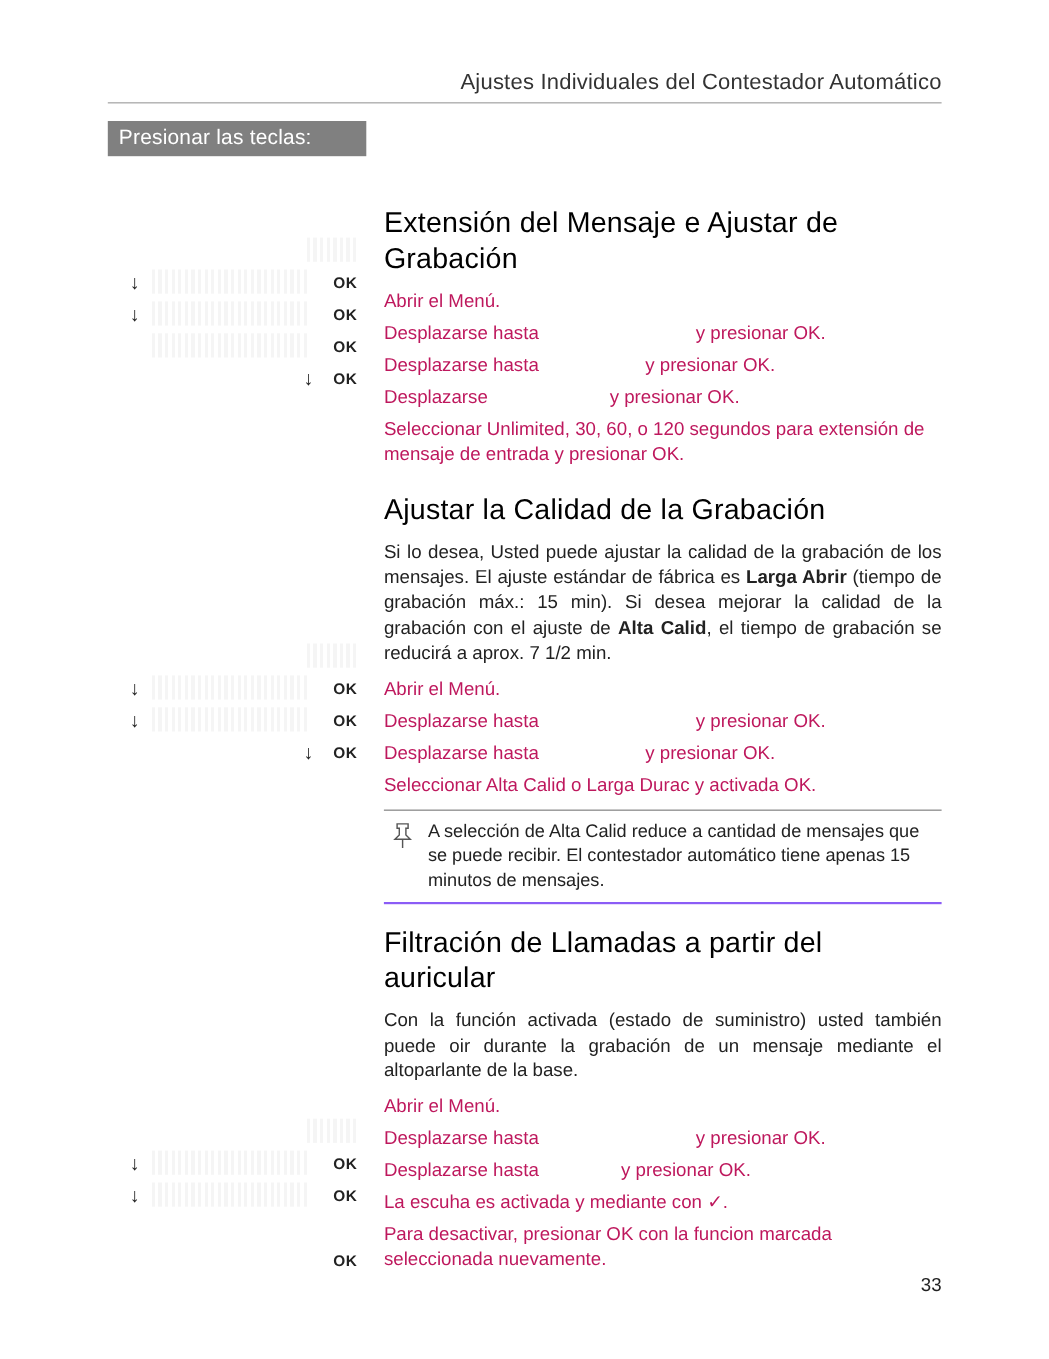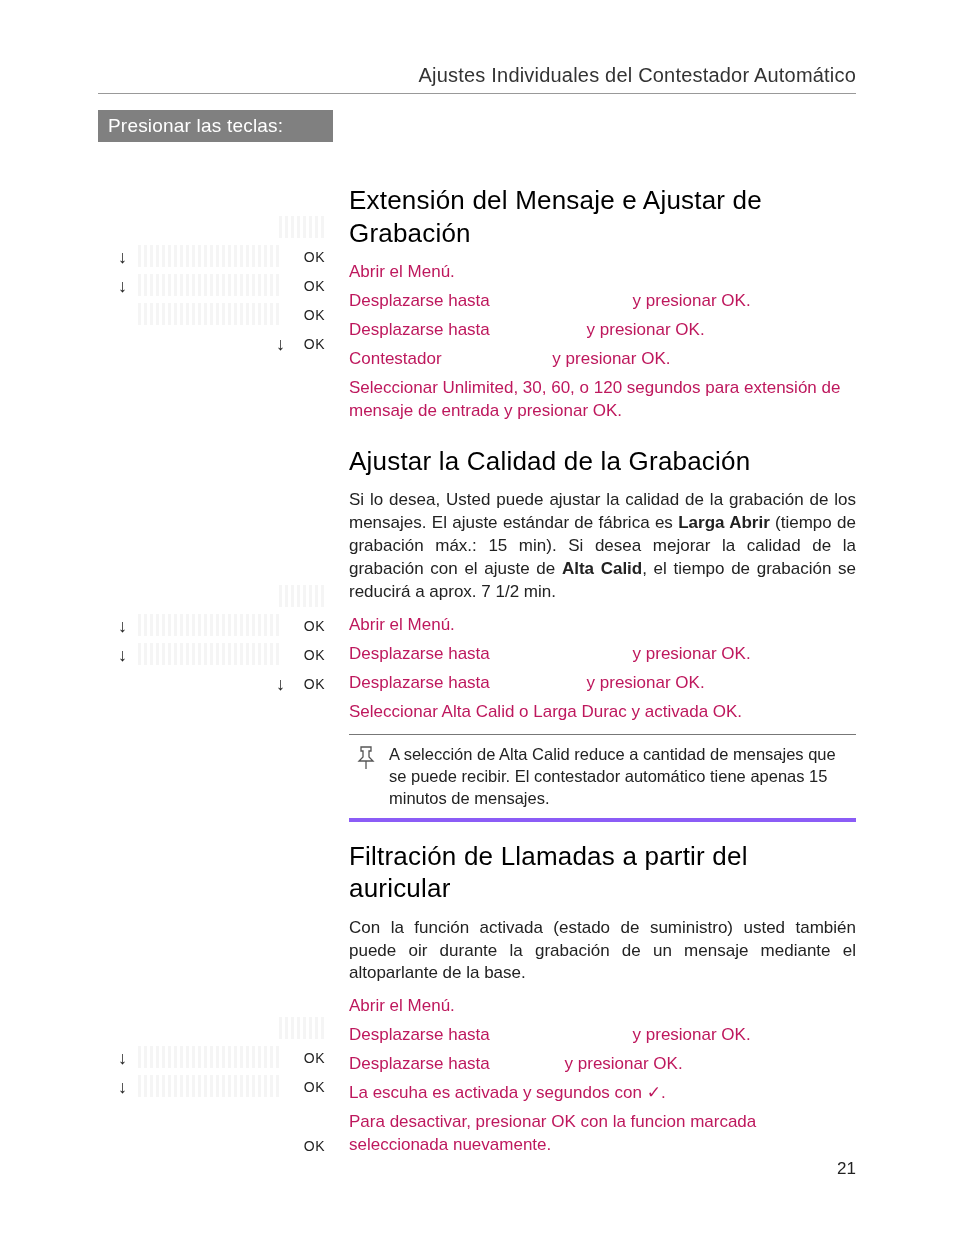--- a/index.html
+++ b/index.html
@@ -51,21 +51,21 @@
     position: absolute;
     right: 48px; top: 2px;
     font-size: 18px;
     font-weight: bold;
   }
   .keyrow .ok {
     position: absolute;
     right: 8px; top: 4px;
     font-size: 14px;
     font-family: Arial, sans-serif;
-    font-weight: normal;
+    font-weight: bold;
     letter-spacing: 0.5px;
   }
   .keyrow .soft {
     position: absolute;
     right: 6px; top: 0;
     width: 48px; height: 22px;
     background: repeating-linear-gradient(90deg, rgba(0,0,0,0.04) 0 3px, rgba(0,0,0,0) 3px 6px);
   }
   .keyrow .wide {
     position: absolute;
@@ -91,21 +91,21 @@
   .step .gap { display: inline-block; }
   .para {
     font-size: 17px;
     line-height: 1.35;
     margin-bottom: 10px;
     text-align: justify;
   }
   .bold-inline { font-weight: bold; }
   .notebox {
     border-top: 1px solid #777;
-    border-bottom: 4px solid #8b5cf6;
+    border-bottom: 2px solid #8b5cf6;
     margin: 10px 0 18px 0;
     padding: 8px 6px 8px 6px;
     display: flex;
   }
   .notebox .note-icon {
     width: 34px; flex: 0 0 34px;
     font-size: 22px;
     padding-top: 2px;
   }
   .notebox .note-text {
@@ -201,21 +201,21 @@
       <div class="step">Abrir el Menú.</div>
       <div class="step">
         <span>Desplazarse hasta</span><span class="gap" style="width:138px"></span>
         <span>y presionar OK.</span>
       </div>
       <div class="step">
         <span>Desplazarse hasta</span><span class="gap" style="width:92px"></span>
         <span>y presionar OK.</span>
       </div>
       <div class="step">
-        <span>Contestador</span><span class="gap" style="width:106px"></span>
+        <span>Desplazarse</span><span class="gap" style="width:106px"></span>
         <span>y presionar OK.</span>
       </div>
       <div class="step" style="margin-bottom:22px">Seleccionar Unlimited, 30, 60, o 120 segundos para extensión de mensaje de entrada y presionar OK.</div>
 
       <h2 class="section">Ajustar la Calidad de la Grabación</h2>
       <div class="para">
         <span>Si lo desea, Usted puede ajustar la calidad de la grabación de los mensajes. El ajuste estándar de fábrica es </span><span class="bold-inline">Larga Abrir</span><span> (tiempo de grabación máx.: 15 min).  Si desea mejorar la calidad de la grabación con el ajuste de </span><span class="bold-inline">Alta Calid</span><span>, el tiempo de grabación se reducirá a aprox. 7 1/2 min.</span>
       </div>
       <div class="step">Abrir el Menú.</div>
       <div class="step">
@@ -243,20 +243,20 @@
       <div class="step">Abrir el Menú.</div>
       <div class="step">
         <span>Desplazarse hasta</span><span class="gap" style="width:138px"></span>
         <span>y presionar OK.</span>
       </div>
       <div class="step">
         <span>Desplazarse hasta</span><span class="gap" style="width:70px"></span>
         <span>y presionar OK.</span>
       </div>
       <div class="step">
-        <span>La escuha es activada y segundos con </span><span class="check">✓</span><span>.</span>
+        <span>La escuha es activada y mediante con </span><span class="check">✓</span><span>.</span>
       </div>
       <div class="step">Para desactivar, presionar OK con la funcion marcada seleccionada nuevamente.</div>
     </div>
   </div>
 
-  <div class="page-num">21</div>
+  <div class="page-num">33</div>
 </div>
 
 </body></html>

